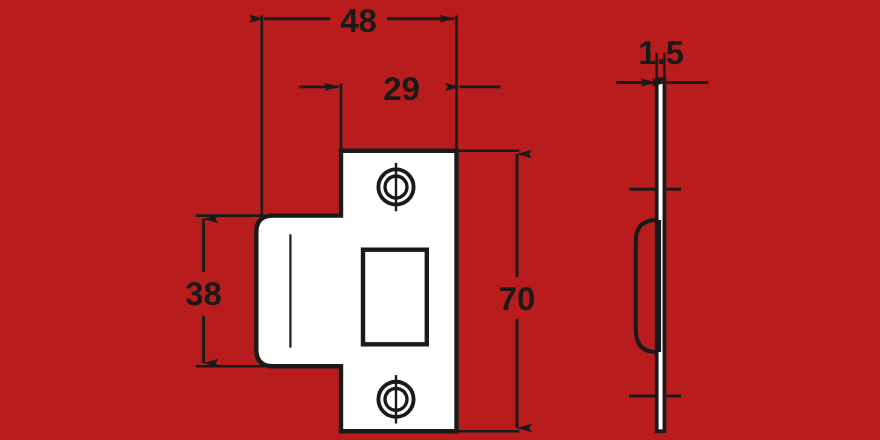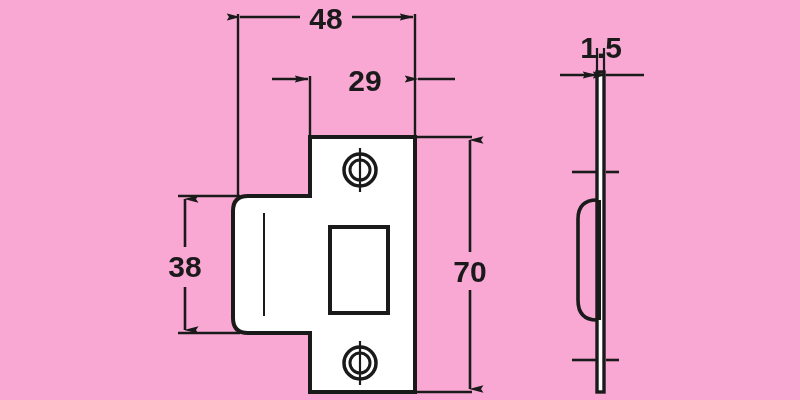--- a/index.html
+++ b/index.html
@@ -8,21 +8,21 @@
     padding: 0;
     background: #ffffff;
   }
   body {
     font-family: "Liberation Sans", sans-serif;
   }
   #drawing-root {
     position: relative;
     width: 800px;
     height: 400px;
-    background: #f9a8d4;
+    background: #b91c1c;
     overflow: hidden;
   }
   #drawing-svg {
     display: block;
     width: 800px;
     height: 400px;
   }
   .dim-text {
     font-family: "Liberation Sans", sans-serif;
     font-weight: bold;

